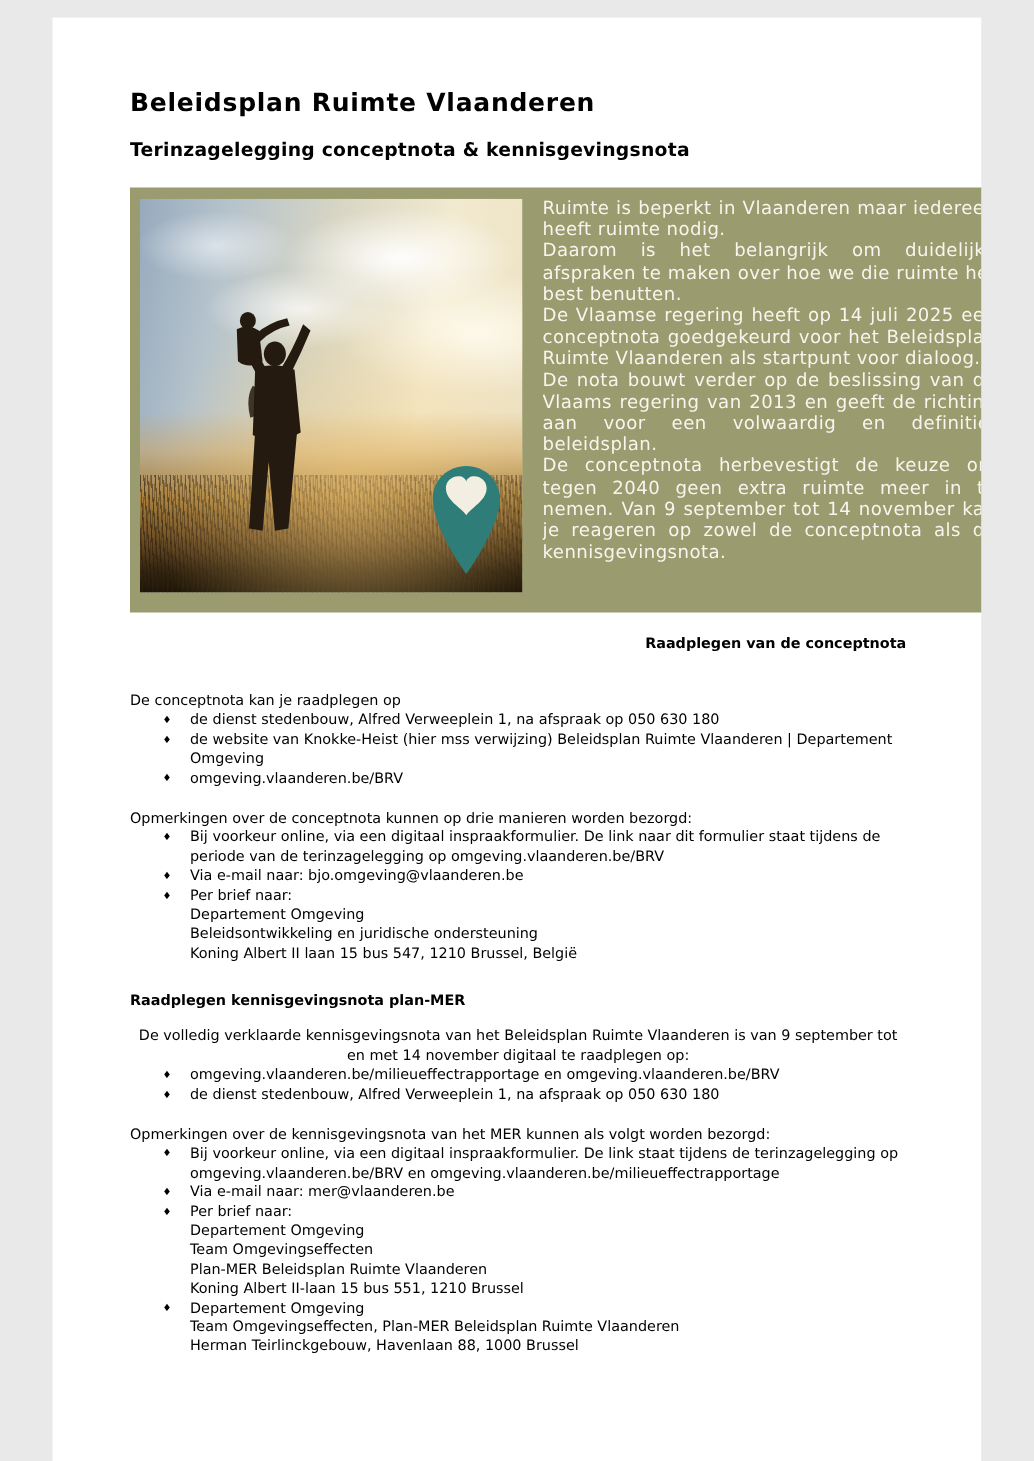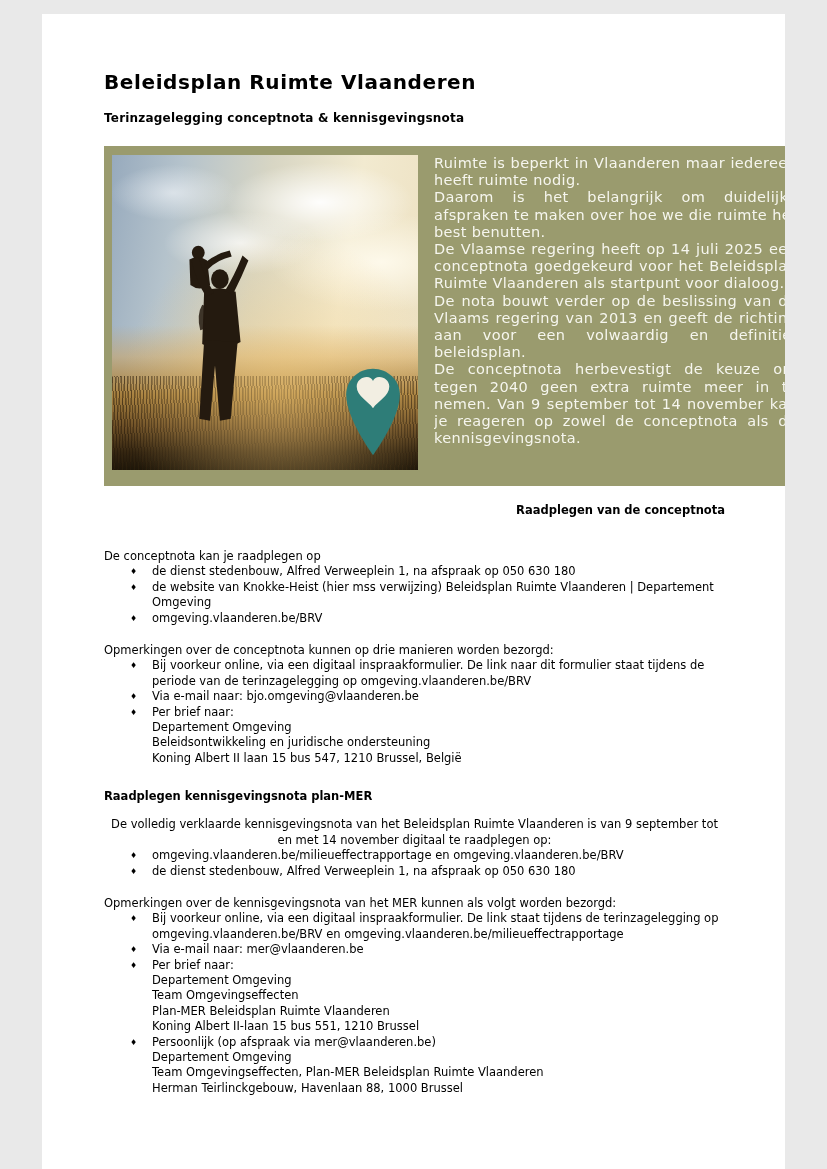--- a/index.html
+++ b/index.html
@@ -15,21 +15,21 @@
     padding:56px 60px 0 62px;
   }
   h1.doc-title{
     margin:0;
     font-size:20px;
     font-weight:bold;
     letter-spacing:.6px;
   }
   h2.doc-subtitle{
     margin:17px 0 0 0;
-    font-size:12px;
+    font-size:15px;
     font-weight:bold;
     letter-spacing:.2px;
   }
   
   .hero{
     margin-top:21px;
     width:705px;height:340px;
     background:var(--olive,#9a9b6e);
     box-sizing:border-box;
     display:flex;
@@ -253,21 +253,20 @@
           <div>Per brief naar:</div>
           <div>Departement Omgeving</div>
           <div>Team Omgevingseffecten</div>
           <div>Plan-MER Beleidsplan Ruimte Vlaanderen</div>
           <div>Koning Albert II-laan 15 bus 551, 1210 Brussel</div>
         </div>
       </div>
       <div class="bullet-row">
         <span class="bullet-marker">♦</span>
         <div class="bullet-body">
-          <div>Persoonlijk (op afspraak via mer@vlaanderen.be)</div>
           <div>Departement Omgeving</div>
           <div>Team Omgevingseffecten, Plan-MER Beleidsplan Ruimte Vlaanderen</div>
           <div>Herman Teirlinckgebouw, Havenlaan 88, 1000 Brussel</div>
         </div>
       </div>
     </div>
 
 </div>
 
 </body></html>

